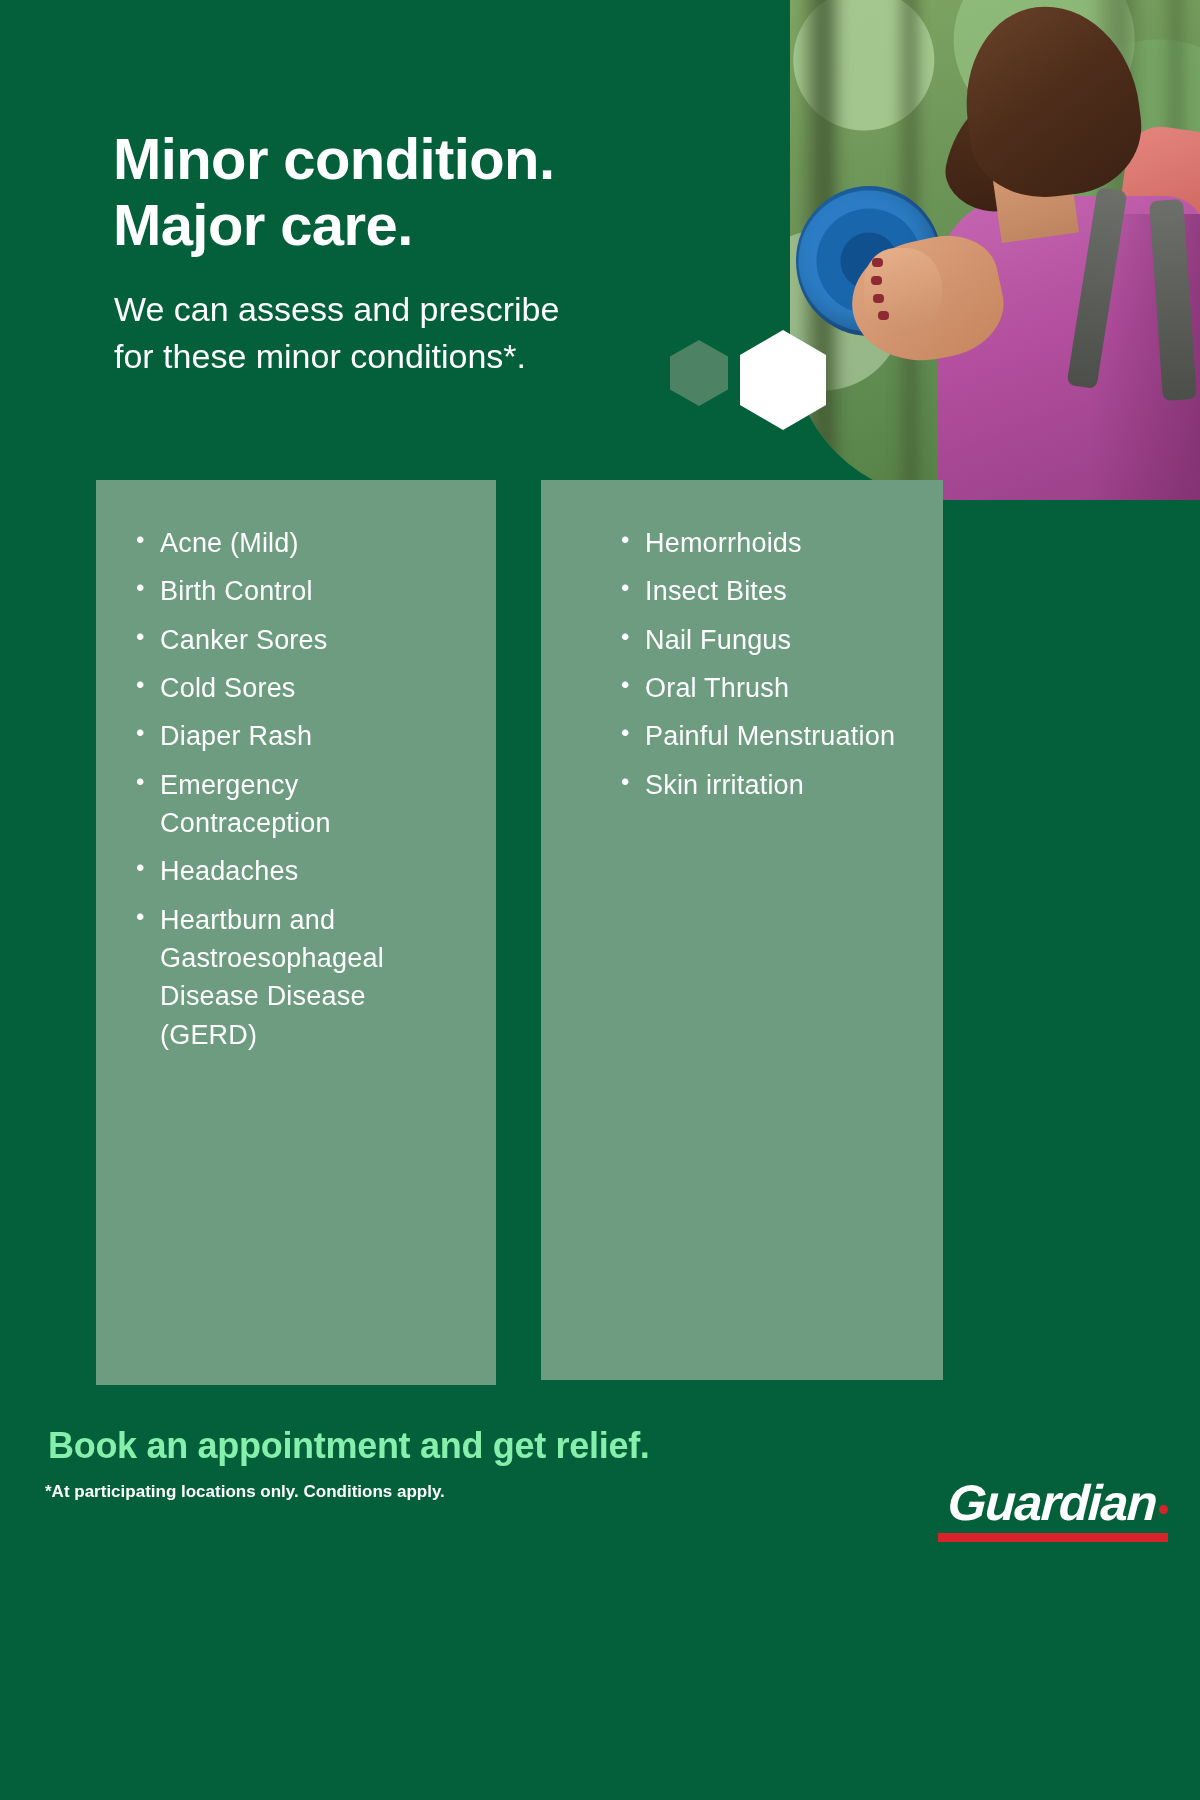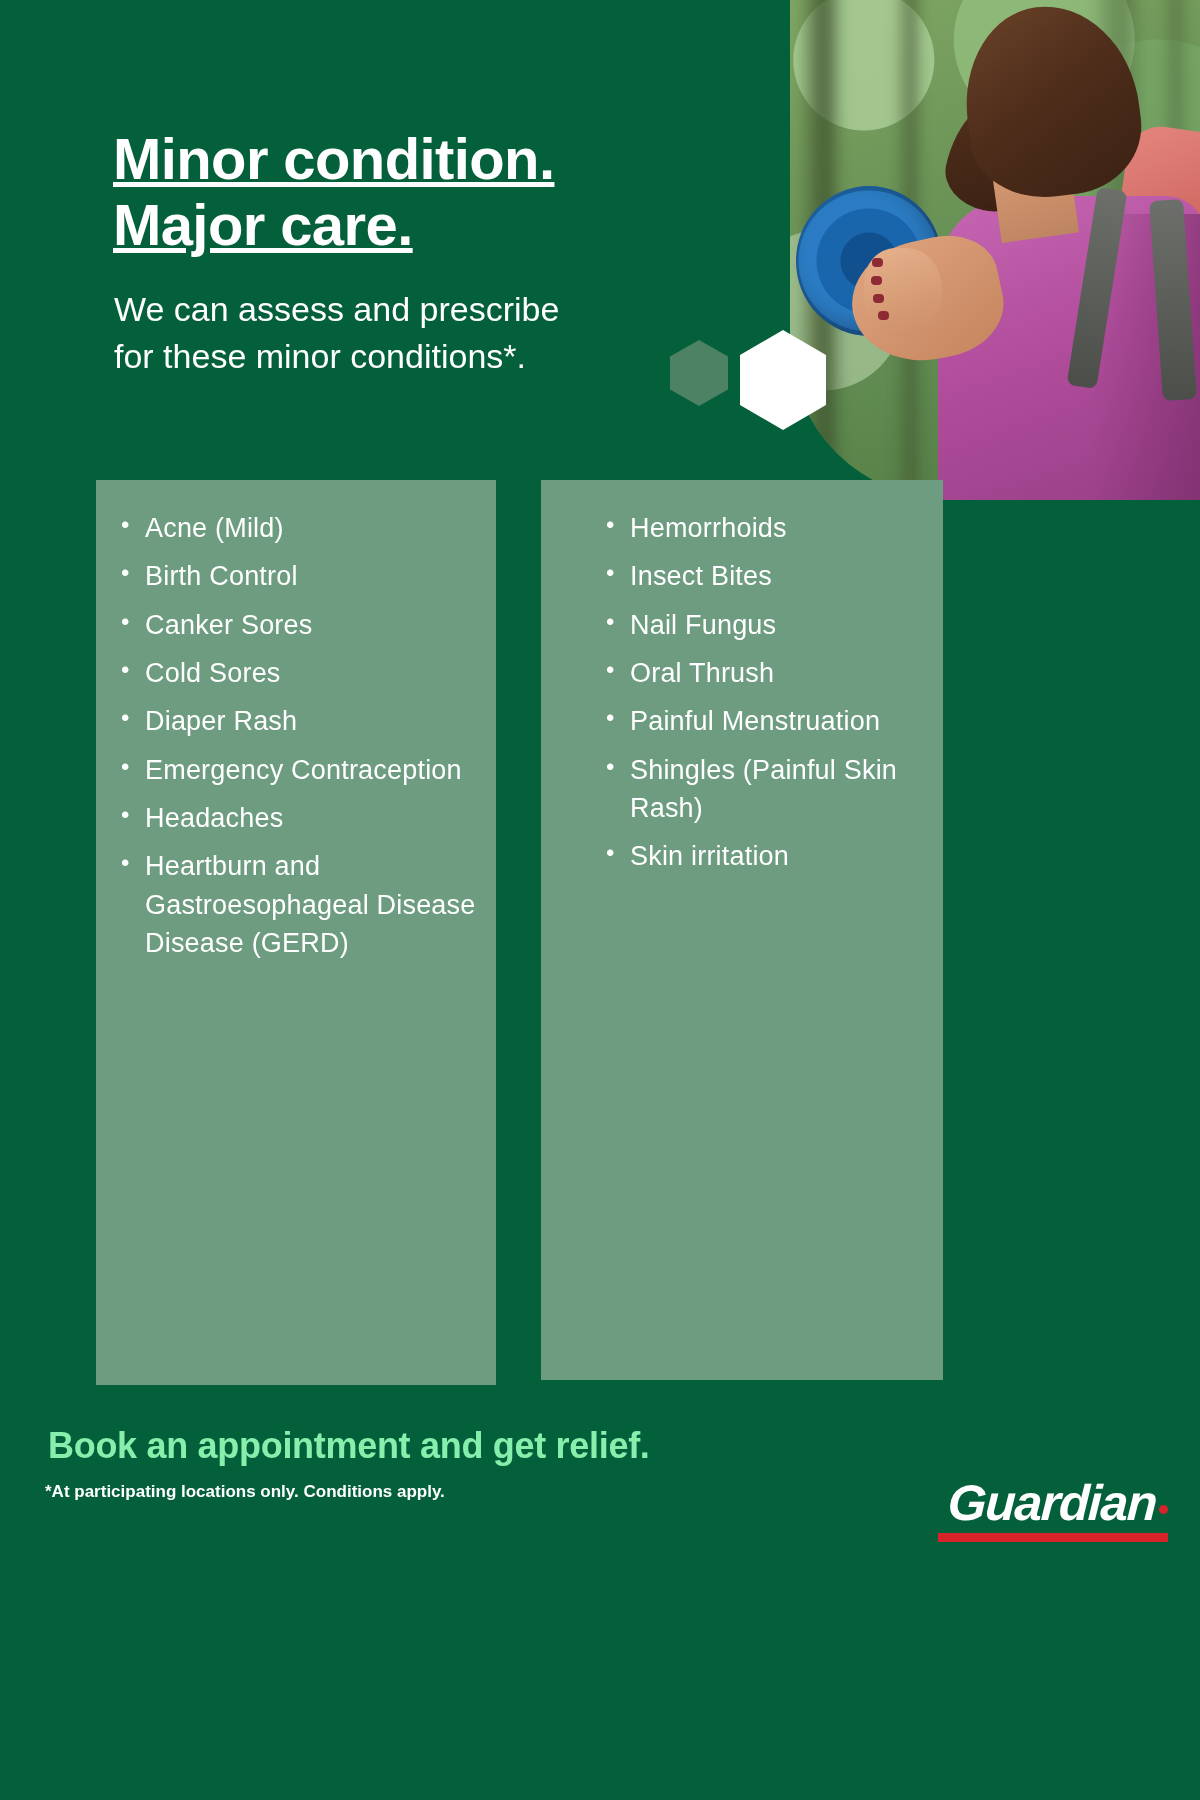--- a/index.html
+++ b/index.html
@@ -151,21 +151,20 @@
   
   .headline {
     position: absolute;
     left: 113px; top: 126px;
     width: 600px;
     color: #ffffff;
     font-size: 58px;
     font-weight: bold;
     line-height: 1.13;
     letter-spacing: -0.6px;
-    text-decoration: underline;
   }
   .subhead {
     position: absolute;
     left: 114px; top: 286px;
     width: 560px;
     color: #ffffff;
     font-size: 34px;
     font-weight: normal;
     line-height: 1.38;
   }
@@ -174,21 +173,21 @@
   .panel {
     position: absolute;
     top: 480px;
     background: #6d9c80;
   }
   .panel-left  { left: 96px;  width: 400px; height: 905px; }
   .panel-right { left: 541px; width: 402px; height: 900px; padding-left: 40px; }
 
   ul.cond-list {
     list-style: none;
-    margin: 1px;
+    margin: 16px;
     padding: 28px 18px 0 22px;
   }
   ul.cond-list li {
     position: relative;
     color: #ffffff;
     font-size: 27px;
     line-height: 1.42;
     padding-left: 26px;
     margin-bottom: 10px;
     font-weight: 300;
@@ -310,21 +309,20 @@
     </ul>
 </div>
 
 <div class="panel panel-right">
   <ul class="cond-list" id="list-right">
       <li>Hemorrhoids</li>
       <li>Insect Bites</li>
       <li>Nail Fungus</li>
       <li>Oral Thrush</li>
       <li>Painful Menstruation</li>
-      <li>Shingles (Painful Skin Rash)</li>
       <li>Skin irritation</li>
     </ul>
 </div>
 
 <div class="cta">Book an appointment and get relief.</div>
 
 <div class="fineprint">
   <span>*At participating locations only. Conditions apply.</span>
 </div>
 

